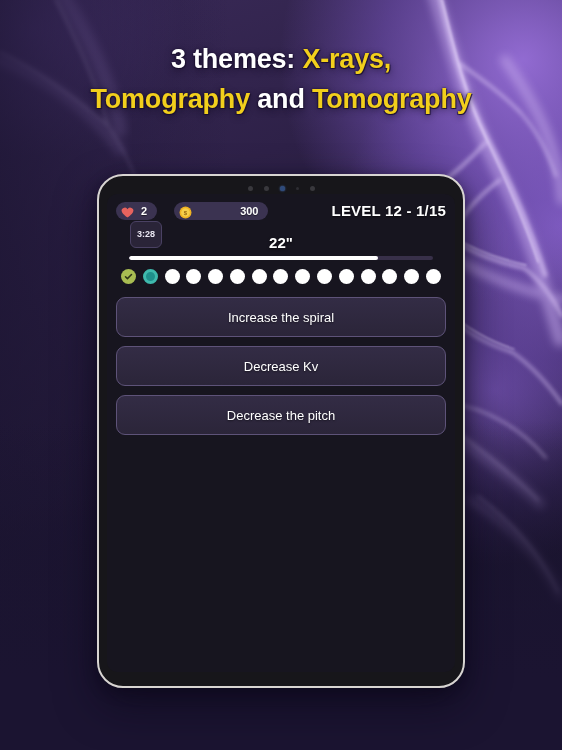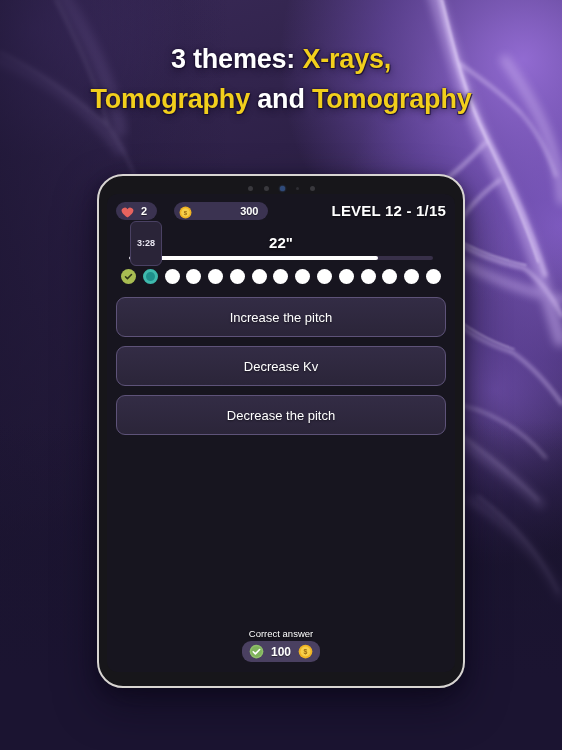--- a/index.html
+++ b/index.html
@@ -134,21 +134,21 @@
   }
   .heart-icon { width: 13px; height: 13px; display: block; }
   .coin-icon  { width: 13px; height: 13px; display: block; }
   .timer-chip {
     position: absolute;
     top: 19px;
     left: 14px;
     background: #2a2438;
     border: 1px solid #4a4163;
     border-radius: 6px;
-    padding: 16px 6px;
+    padding: 7px 6px;
     color: #e9e6f2;
     font-size: 9px;
     font-weight: bold;
     line-height: 1.25;
   }
   .pill-coins { margin-left: 17px; gap: 48px; }
   .level-label {
     margin-left: auto;
     color: #ffffff;
     font-size: 15px;
@@ -421,45 +421,29 @@
           <span class="dot"></span>
           <span class="dot"></span>
           <span class="dot"></span>
           <span class="dot"></span>
           <span class="dot"></span>
         </div>
 
 
       <div class="answers" id="answers-list">
           <div class="answer-btn">
-            <span>Increase the pitch</span>
+            <span>Increase the spiral</span>
           </div>
           <div class="answer-btn">
             <span>Decrease Kv</span>
           </div>
           <div class="answer-btn">
             <span>Decrease the pitch</span>
           </div>
         </div>
 
       <div class="powerups" id="powerups-row">
-          <div class="powerup">
-            <div class="powerup-label">Correct answer</div>
-            <div class="powerup-pill">
-              <span class="pu-icon"><svg viewBox="0 0 24 24">
-                  <circle cx="12" cy="12" r="11" fill="#8fbf6a"></circle>
-                  <circle cx="12" cy="12" r="8.6" fill="#7fb35c"></circle>
-                  <path d="M6.8 12.4l3.4 3.4L17 8.8" stroke="#ffffff" stroke-width="2.6" fill="none" stroke-linecap="round" stroke-linejoin="round"></path>
-                </svg></span>
-              <span class="powerup-cost">100</span>
-              <span class="pu-icon"><svg viewBox="0 0 24 24">
-                  <circle cx="12" cy="12" r="11" fill="#f0b323"></circle>
-                  <circle cx="12" cy="12" r="8" fill="#f7cf4a"></circle>
-                  <text x="12" y="16.4" text-anchor="middle" font-size="11" font-weight="bold" fill="#9a6a10" font-family="Liberation Sans, sans-serif">$</text>
-                </svg></span>
-            </div>
-          </div>
         </div>
 
     </div>
   </div>
 
 </div>
 
 </body></html>

